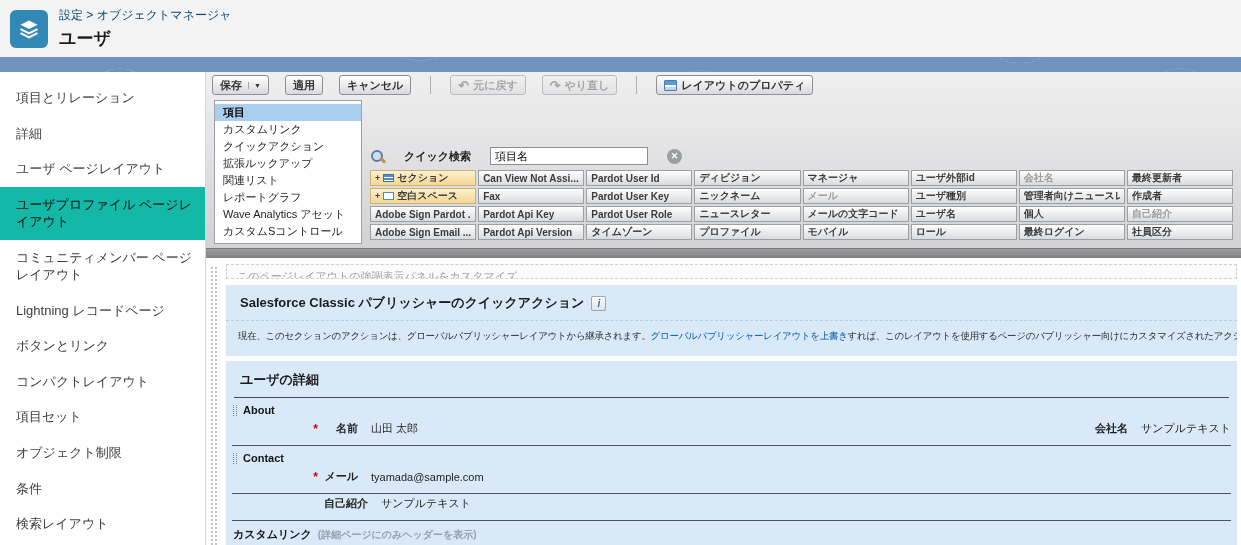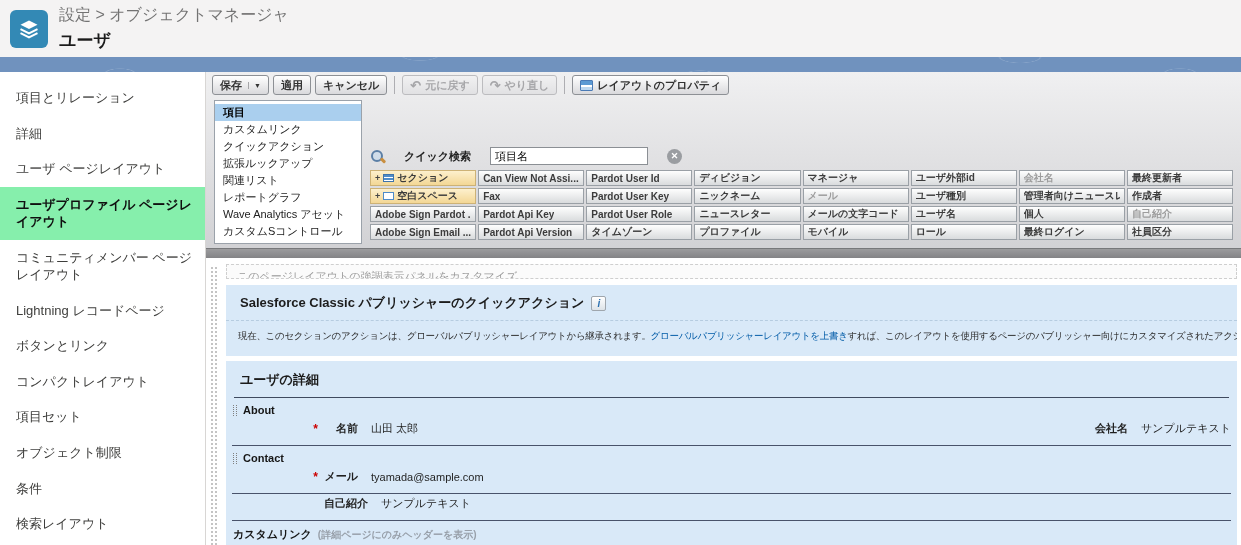--- a/index.html
+++ b/index.html
@@ -2,42 +2,42 @@
 <html><head>
 <meta charset="utf-8">
 <style>
 *{box-sizing:border-box;margin:0;padding:0}
 html,body{width:1241px;height:545px;overflow:hidden}
 body{font-family:"Liberation Sans","DejaVu Sans",sans-serif;background:#fff;color:#333;font-size:12px}
 
 
 .top-header{height:57px;background:#f4f3f3;display:flex;align-items:center;padding-left:10px}
 .obj-icon{width:38px;height:38px;border-radius:6px;background:#3389b5;display:flex;align-items:center;justify-content:center;margin-right:11px;flex:none}
-.header-text .breadcrumb{font-size:16px;color:#737373;margin-bottom:3px}
+.header-text .breadcrumb{font-size:12px;color:#0c4a6e;margin-bottom:3px}
 .header-text .page-title{font-size:17px;font-weight:bold;color:#1b1b1b}
 
 
 .blue-band{height:15px;background-color:#7092be;background-image:
  radial-gradient(60px 18px at 120px 16px,transparent 13px,rgba(255,255,255,.20) 14px,transparent 16px),
  radial-gradient(80px 24px at 420px -2px,transparent 17px,rgba(255,255,255,.16) 18px,transparent 20px),
  radial-gradient(70px 20px at 700px 18px,transparent 14px,rgba(255,255,255,.18) 15px,transparent 17px),
  radial-gradient(90px 26px at 1020px 0px,transparent 19px,rgba(255,255,255,.16) 20px,transparent 22px),
  radial-gradient(70px 20px at 1180px 16px,transparent 14px,rgba(255,255,255,.18) 15px,transparent 17px)}
 
 .body{display:flex;height:473px}
 
 
 .sidebar{width:206px;background:#fff;border-right:1px solid #d8d6d4;padding-top:8px;overflow:hidden;flex:none}
 .sb-item{padding:9px 12px 9px 16px;font-size:13px;color:#3e3e3c;line-height:1.35;cursor:pointer}
-.sb-item.active{background:#86efac;font-weight:bold;color:#0f0f0f}
+.sb-item.active{background:#14b8a6;font-weight:normal;color:#0f0f0f}
 
 
 .main{flex:1;display:flex;flex-direction:column;min-width:0}
 .editor-chrome{background:linear-gradient(#f0f0f1,#d0d0d3)}
-.toolbar{display:flex;align-items:center;gap:4px;padding:3px 6px}
+.toolbar{display:flex;align-items:center;gap:16px;padding:3px 6px}
 .tb-btn{display:inline-flex;align-items:center;gap:4px;font-size:11px;font-weight:bold;color:#333;background:linear-gradient(#fff,#d9d9dc);border:1px solid #8d9095;border-radius:3px;padding:2px 7px;height:20px;cursor:pointer;white-space:nowrap}
 .tb-btn.disabled{color:#a6a6a9;background:linear-gradient(#f1f1f2,#e1e1e3);border-color:#bcbcbf;cursor:default}
 .caret{margin-left:2px;padding-left:5px;border-left:1px solid #a5a5a8;font-size:7px;line-height:1}
 .arrow-glyph{font-size:13px;line-height:1}
 .layout-icon{width:13px;height:11px;border:1px solid #4a7ab5;border-radius:1px;background:linear-gradient(#5c9ad3 0 4px,#fff 4px 6px,#bcd7ef 6px)}
 .tb-sep{width:1px;height:18px;background:#aeaeb2;margin:0 3px}
 
 
 .palette{display:flex;align-items:flex-end;padding:2px 6px 4px 8px}
 .categories{width:148px;background:#fff;border:1px solid #9ba2aa;padding:3px 0;font-size:11px}

